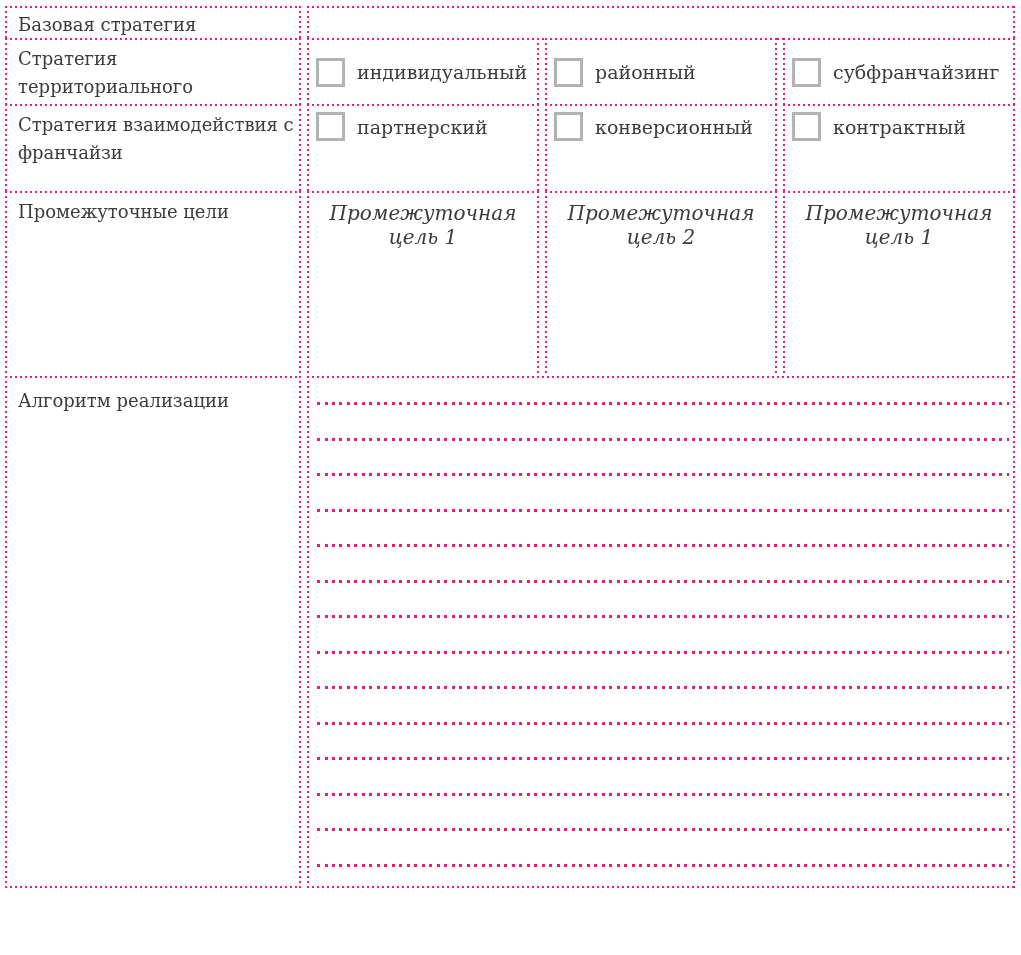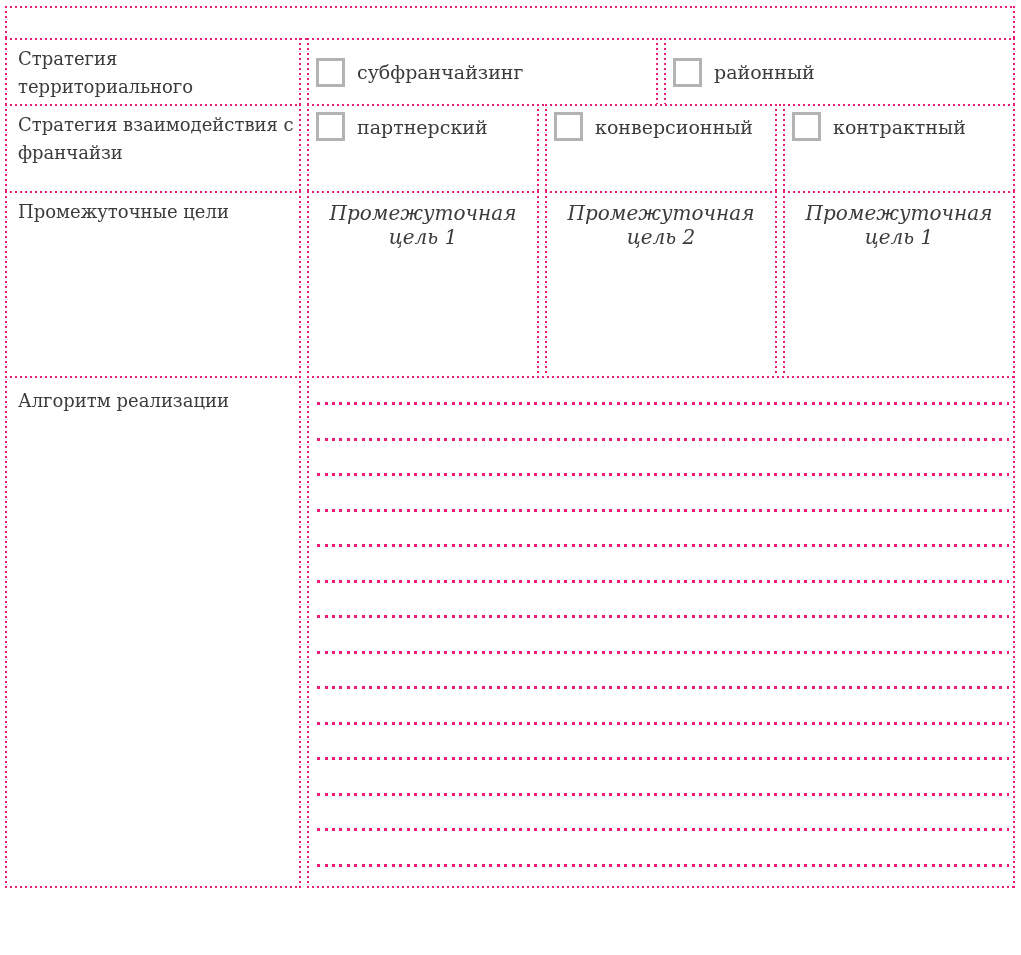--- a/index.html
+++ b/index.html
@@ -70,37 +70,46 @@
     margin-bottom: 32.5px;
   }
   .wline:last-child { margin-bottom: 0; }
 </style>
 </head>
 <body>
 
 <div class="form">
 
   <div class="row r1">
+    <div class="box label-box">
+      <span>Базовая стратегия</span>
+    </div>
     <div class="box fill"></div>
   </div>
 
   <div class="row r2">
     <div class="box label-box">
       <span>Стратегия территориального расширения</span>
     </div>
     <div class="box cell opt-cell">
       <div class="option">
         <span class="checkbox"></span>
-        <span class="opt-label">субфранчайзинг</span>
+        <span class="opt-label">индивидуальный</span>
       </div>
     </div>
     <div class="box cell opt-cell">
       <div class="option">
         <span class="checkbox"></span>
         <span class="opt-label">районный</span>
+      </div>
+    </div>
+    <div class="box cell opt-cell">
+      <div class="option">
+        <span class="checkbox"></span>
+        <span class="opt-label">субфранчайзинг</span>
       </div>
     </div>
   </div>
 
   <div class="row r3">
     <div class="box label-box">
       <span>Стратегия взаимодействия с франчайзи</span>
     </div>
     <div class="box cell opt-cell top">
       <div class="option">

